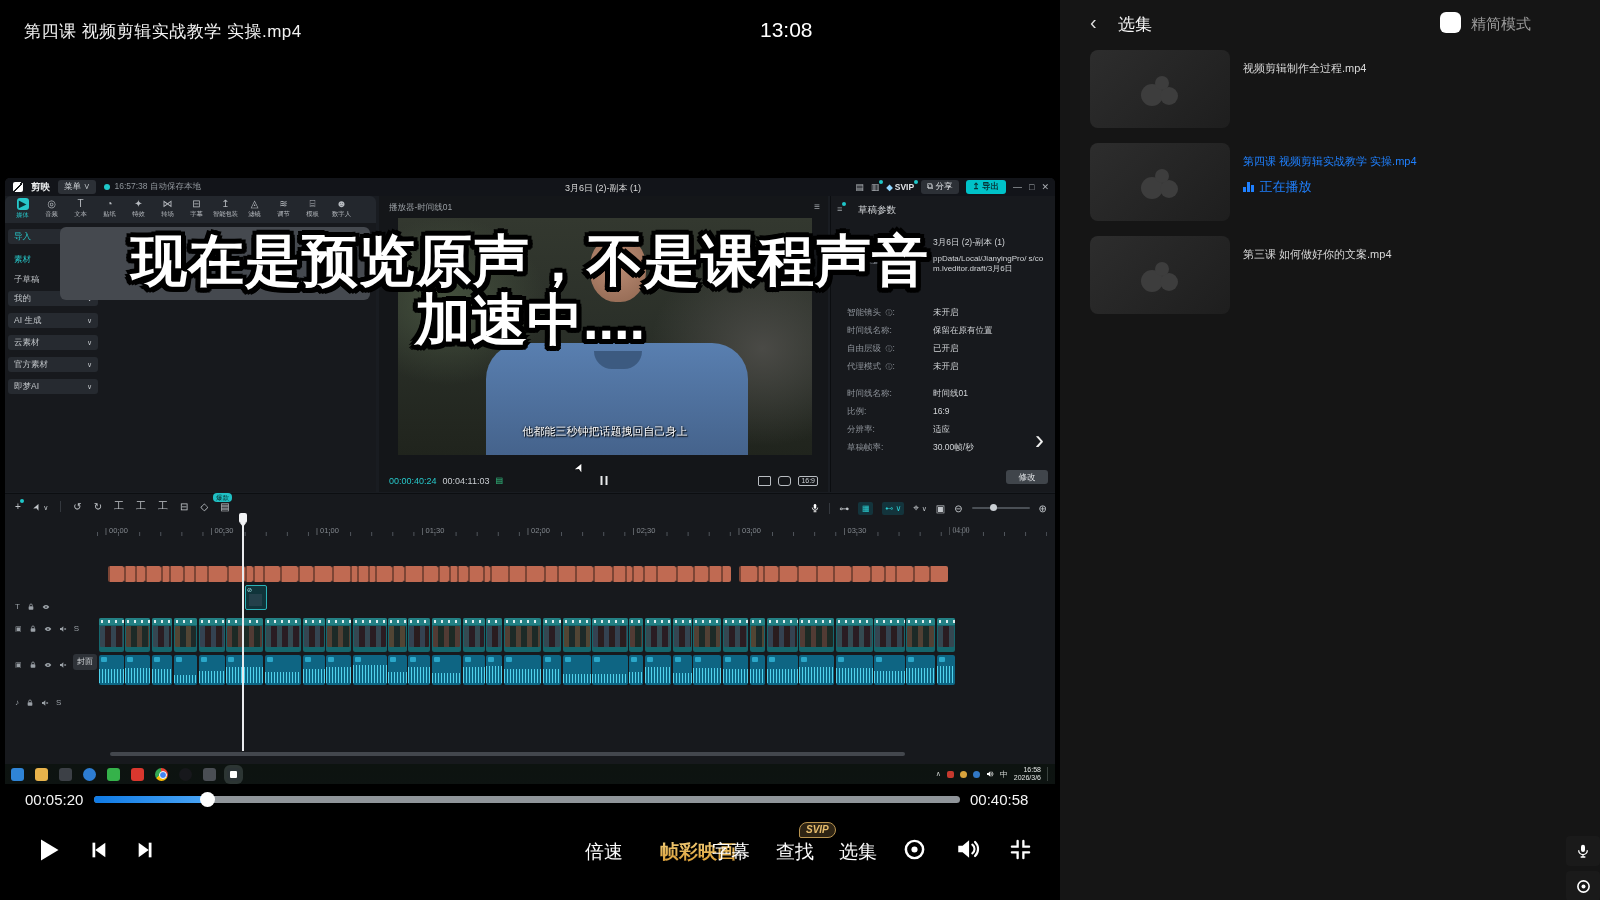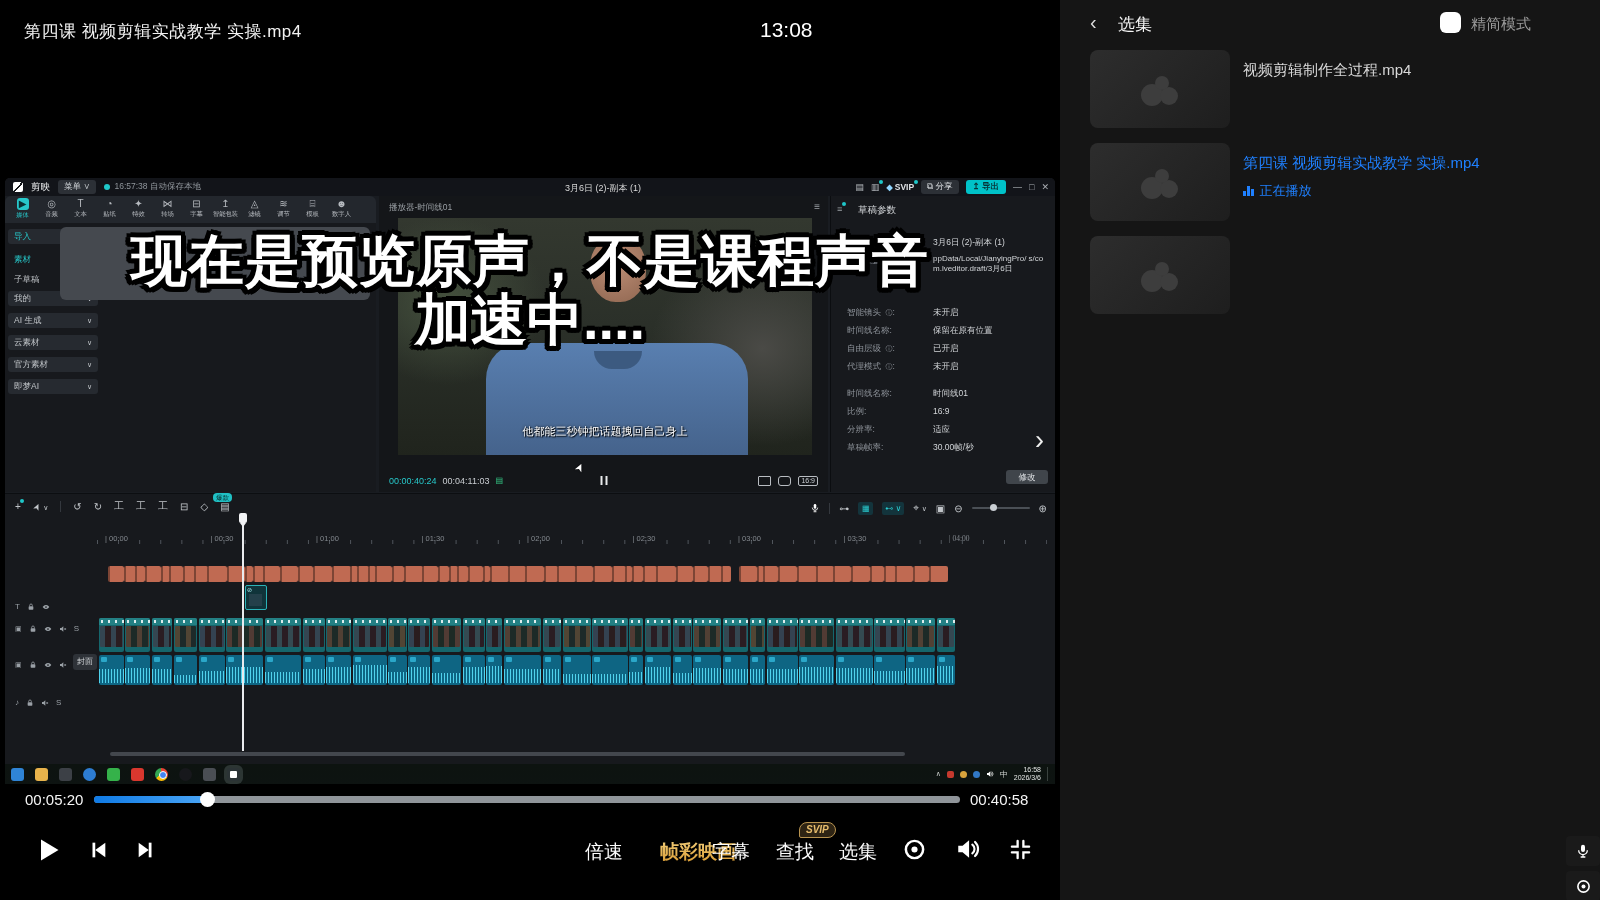--- a/index.html
+++ b/index.html
@@ -7,21 +7,21 @@
   .abs{position:absolute;}
 
   
   .vp-title{left:24px;top:20px;font-size:17px;color:#f2f2f2;letter-spacing:.5px;}
   .vp-clock{left:760px;top:18px;font-size:21px;color:#fff;}
 
   
   .video-frame{left:5px;top:178px;width:1050px;height:606px;background:#191c21;border-radius:5px 5px 0 0;overflow:hidden;font-family:"Liberation Sans",sans-serif;}
   .ed-titlebar{position:absolute;left:0;top:0;right:0;height:18px;background:#121419;display:flex;align-items:center;gap:8px;padding-left:8px;font-size:9px;color:#cfd2d6;}
   .ed-logo-box{width:10px;height:10px;border-radius:2px;background:linear-gradient(135deg,#fff 45%,#15171b 45% 55%,#fff 55%);}
-  .ed-logo-text{font-size:9.5px;color:#eceeef;font-weight:normal;}
+  .ed-logo-text{font-size:9.5px;color:#eceeef;font-weight:bold;}
   .ed-pill{background:#2c3036;border-radius:3px;padding:1px 6px;font-size:8.5px;color:#c6cace;}
   .ed-save{display:flex;align-items:center;gap:4px;color:#8f959b;font-size:8.5px;}
   .teal-dot{width:6px;height:6px;border-radius:50%;background:#1fc7c9;display:inline-block;}
   .ed-doc-title{position:absolute;left:560px;top:4px;font-size:9px;color:#d8d8d8;}
   .ed-tb-right{position:absolute;right:6px;top:0;height:18px;display:flex;align-items:center;gap:7px;}
   .tb-ic{font-size:9px;color:#b7bbc0;position:relative;}
   .tb-ic .dot{position:absolute;right:-3px;top:-2px;width:4px;height:4px;border-radius:50%;background:#1fc7c9;}
   .ed-svip{display:flex;align-items:center;gap:2px;color:#dfe2e6;font-size:8.5px;font-weight:bold;position:relative;}
   .ed-svip .gem{color:#8fd5ff;font-size:8px;}
   .ed-share{background:#2c3036;border-radius:3px;padding:1px 6px;font-size:8.5px;color:#dfe2e6;}
@@ -82,21 +82,21 @@
   .ed-timeline{position:absolute;left:0;top:315px;right:0;height:271px;background:#17191d;border-top:1px solid #0c0e11;}
   .tl-toolbar{position:absolute;left:0;top:2px;right:0;height:20px;display:flex;align-items:center;gap:12px;padding-left:10px;font-size:10px;color:#c2c6ca;}
   .tl-toolbar .sep{width:1px;height:11px;background:#34383e;}
   .tlt{position:relative;}
   .tlt .dot{position:absolute;right:-3px;top:-2px;width:4px;height:4px;border-radius:50%;background:#1fc7c9;}
   .tl-badge{position:absolute;left:208px;top:-3px;background:#20c0c4;color:#06282a;font-size:6.5px;line-height:9px;border-radius:4px;padding:0 3px;}
   .tl-right{position:absolute;right:8px;top:2px;height:20px;display:flex;align-items:center;gap:9px;font-size:10px;color:#c2c6ca;}
   .tl-tile{width:15px;height:13px;background:#13343c;color:#2ad0d4;border-radius:2px;font-size:8px;text-align:center;line-height:13px;}
   .tl-slider{width:58px;height:2px;background:#4a4f55;border-radius:1px;position:relative;}
   .tl-slider i{position:absolute;left:18px;top:-3px;width:7px;height:7px;border-radius:50%;background:#c9ced3;}
-  .tl-ruler{position:absolute;left:92px;right:8px;top:38px;height:12px;
+  .tl-ruler{position:absolute;left:92px;right:8px;top:30px;height:12px;
      background:linear-gradient(90deg,#51565d 0 1px,transparent 1px);background-size:21.1px 4px;background-repeat:repeat-x;background-position:0 bottom;}
   .tl-rlabel{position:absolute;bottom:1px;font-size:7.5px;color:#84898f;white-space:nowrap;}
   .tl-headers{position:absolute;left:0;top:34px;width:92px;bottom:0;}
   .th-row{position:absolute;left:10px;display:flex;align-items:center;gap:7px;color:#9aa0a6;font-size:8px;}
   .th-row svg{width:8px;height:8px;fill:#9aa0a6;}
   .cover-btn{position:absolute;left:68px;width:24px;height:16px;background:#2e3238;border-radius:3px;color:#d4d7da;font-size:8px;text-align:center;line-height:16px;}
   .tl-tracks{position:absolute;left:92px;top:34px;right:0;bottom:0;}
   .clip{position:absolute;border-radius:2px;}
   .clip.text{top:38px;height:16px;background:#c06a52;border-left:2px solid rgba(0,0,0,.35);}
   .clip.video{top:90px;height:34px;background:#15666c;overflow:hidden;}
@@ -144,21 +144,21 @@
   
   .sidebar{left:1060px;top:0;width:540px;height:900px;background:#151515;}
   .sb-back{left:30px;top:11px;font-size:20px;color:#ddd;cursor:pointer;}
   .sb-title{left:58px;top:13px;font-size:17px;color:#f5f5f5;}
   .sb-toggle{left:380px;top:12px;width:21px;height:21px;background:#fff;border-radius:6px;cursor:pointer;}
   .sb-mode{left:411px;top:15px;font-size:15px;color:#9b9b9b;}
   .ep-list{position:absolute;left:30px;top:50px;right:20px;}
   .ep{display:flex;margin-bottom:15px;cursor:pointer;}
   .ep-thumb{width:140px;height:78px;border-radius:8px;background:linear-gradient(135deg,#2d2d2d,#1e1e1e);flex-shrink:0;display:flex;align-items:center;justify-content:center;}
   .ep-body{margin-left:13px;margin-top:11px;}
-  .ep-title{font-size:15px;color:#d8d8d8;}
+  .ep-title{font-size:11px;color:#d8d8d8;}
   .ep.active .ep-title{color:#1f80ff;}
   .ep-status{display:flex;align-items:center;margin-top:9px;color:#1f80ff;font-size:13px;}
   .eq{display:inline-flex;align-items:flex-end;gap:1.5px;margin-right:6px;height:10px;}
   .eq i{width:2.5px;background:#1f80ff;display:block;}
   .sb-chevron{left:1035px;top:425px;font-size:27px;color:#f0f0f0;cursor:pointer;}
 
   .corner-tile{left:1566px;width:34px;height:30px;background:#1a1a1a;border-radius:4px;display:flex;align-items:center;justify-content:center;cursor:pointer;}
   svg.ico{display:block;}
 </style>
 </head>
@@ -916,20 +916,23 @@
               <span>正在播放</span>
             </div>
           </div>
         </div>
         <div class="ep">
           <div class="ep-thumb">
             <svg class="ico" width="48" height="40" viewBox="0 0 48 40" fill="#3d3d3d">
               <use href="#i-cloud3"></use>
             </svg>
           </div>
+          <div class="ep-body">
+            <div class="ep-title">第三课 如何做好你的文案.mp4</div>
+          </div>
         </div>
       </div>
   </div>
   <span class="abs sb-chevron">›</span>
 
   
   <div class="abs corner-tile" style="top:836px;">
     <svg class="ico" width="16" height="16" viewBox="0 0 24 24">
         <use href="#i-mic"></use>
       </svg>

